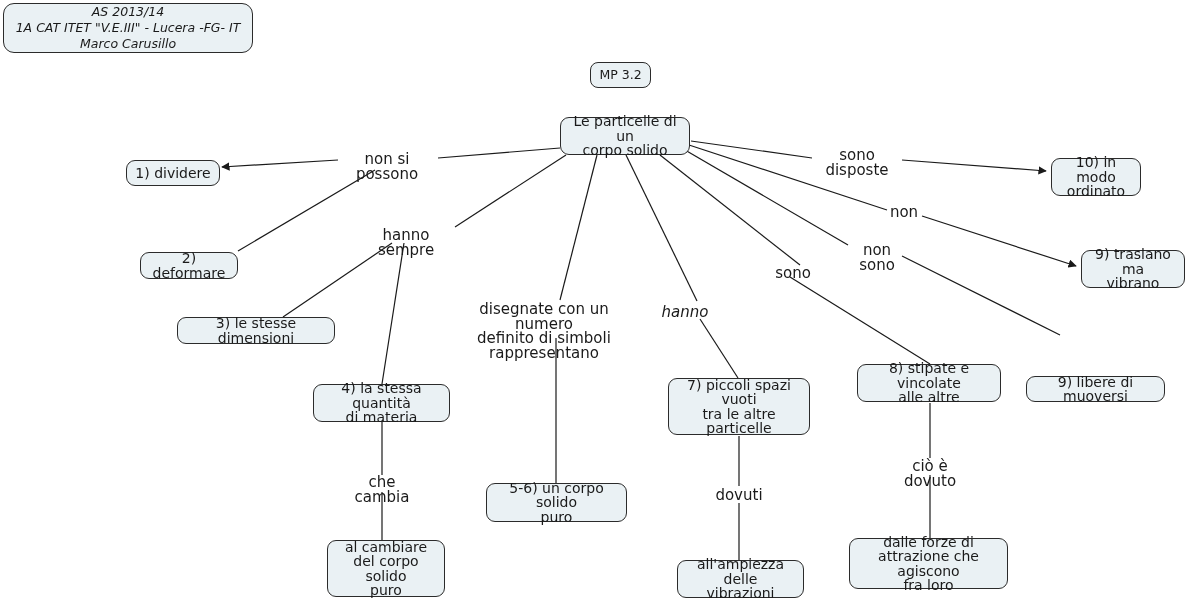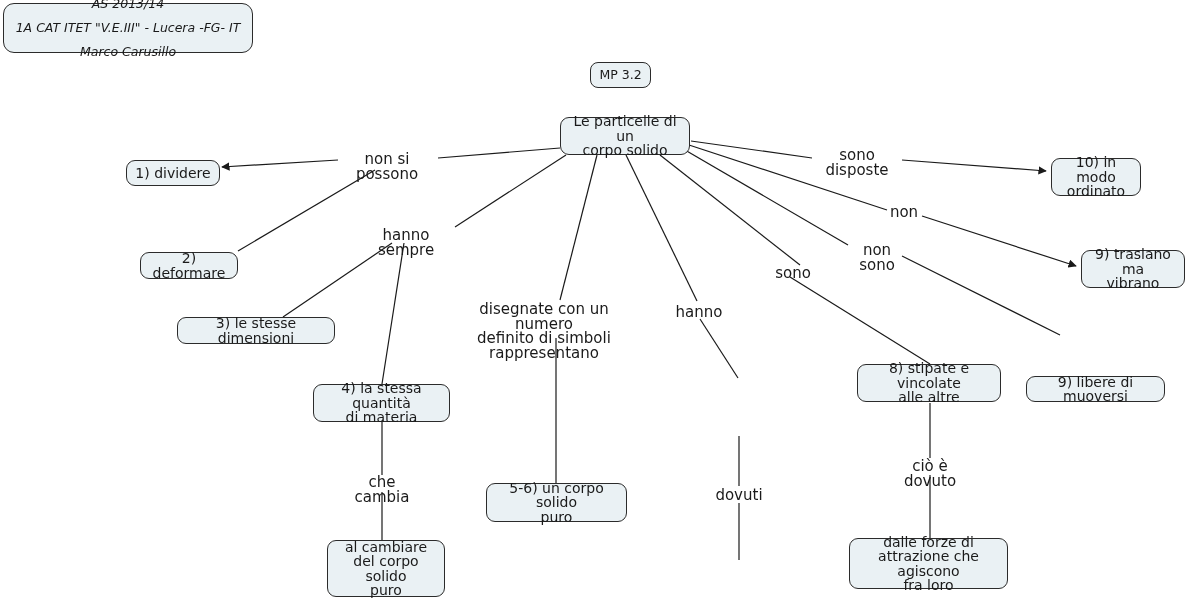--- a/index.html
+++ b/index.html
@@ -39,21 +39,21 @@
     color: #1a1a1a;
     font-size: 14px;
     line-height: 14.5px;
     padding: 2px 6px;
     white-space: pre-line;
   }
   .node.header-note {
     border-radius: 11px;
     font-style: italic;
     font-size: 12.5px;
-    line-height: 24px;
+    line-height: 16px;
     font-family: "DejaVu Sans", sans-serif;
   }
   .node.mp-node {
     border-radius: 8px;
     font-size: 12.5px;
   }
   .edge-label {
     position: absolute;
     color: #1a1a1a;
     font-size: 15px;
@@ -134,21 +134,26 @@
   <div class="node" style="left:313px; top:384px; width:137px; height:38px;">4) la stessa quantità
 di materia</div>
 
   <div class="node" style="left:327px; top:540px; width:118px; height:57px;">al cambiare
 del corpo solido
 puro</div>
 
   <div class="node" style="left:486px; top:483px; width:141px; height:39px;">5-6) un corpo solido
 puro</div>
 
+  <div class="node" style="left:668px; top:378px; width:142px; height:57px;">7) piccoli spazi vuoti
+tra le altre
+particelle</div>
 
+  <div class="node" style="left:677px; top:560px; width:127px; height:38px;">all'ampiezza delle
+vibrazioni</div>
 
   <div class="node" style="left:857px; top:364px; width:144px; height:38px;">8) stipate e vincolate
 alle altre</div>
 
   <div class="node" style="left:849px; top:538px; width:159px; height:51px;">dalle forze di
 attrazione che agiscono
 fra loro</div>
 
   <div class="node" style="left:1026px; top:335px; width:139px; height:26px;margin-top:41px;">9) libere di muoversi</div>
 
@@ -161,21 +166,21 @@
   <div class="edge-label" style="left:334px; top:152px; width:106px;">non si possono</div>
 
   <div class="edge-label" style="left:360px; top:228px; width:92px;">hanno sempre</div>
 
   <div class="edge-label" style="left:340px; top:475px; width:84px;">che cambia</div>
 
   <div class="edge-label" style="left:452px; top:302px; width:184px;">disegnate con un numero
 definito di simboli
 rappresentano</div>
 
-  <div class="edge-label" style="left:674px; top:305px; width:50px;">hanno</div>
+  <div class="edge-label" style="left:660px; top:305px; width:50px;font-style:italic;">hanno</div>
 
   <div class="edge-label" style="left:714px; top:488px; width:50px;">dovuti</div>
 
   <div class="edge-label" style="left:771px; top:266px; width:44px;">sono</div>
 
   <div class="edge-label" style="left:888px; top:459px; width:84px;">ciò è dovuto</div>
 
   <div class="edge-label" style="left:846px; top:243px; width:62px;">non sono</div>
 
   <div class="edge-label" style="left:886px; top:205px; width:36px;">non</div>

